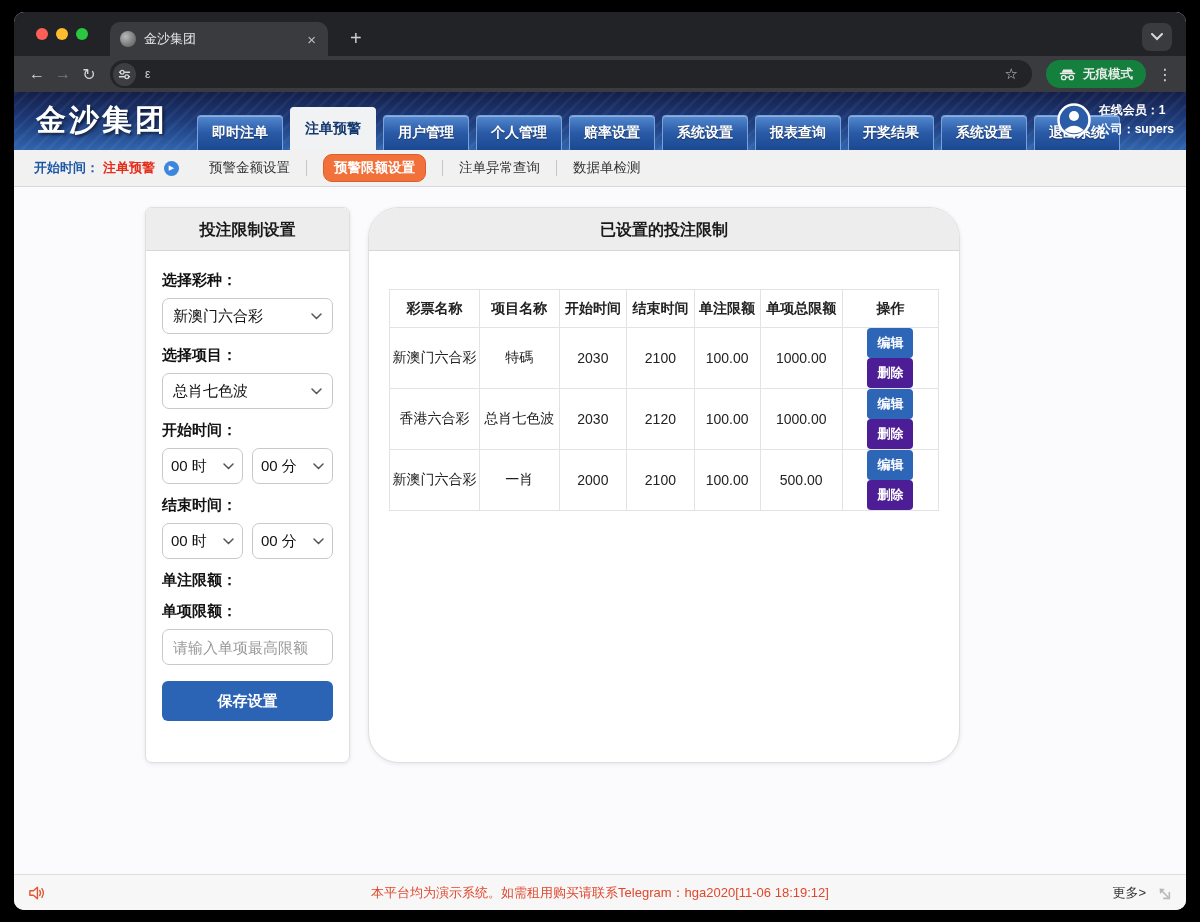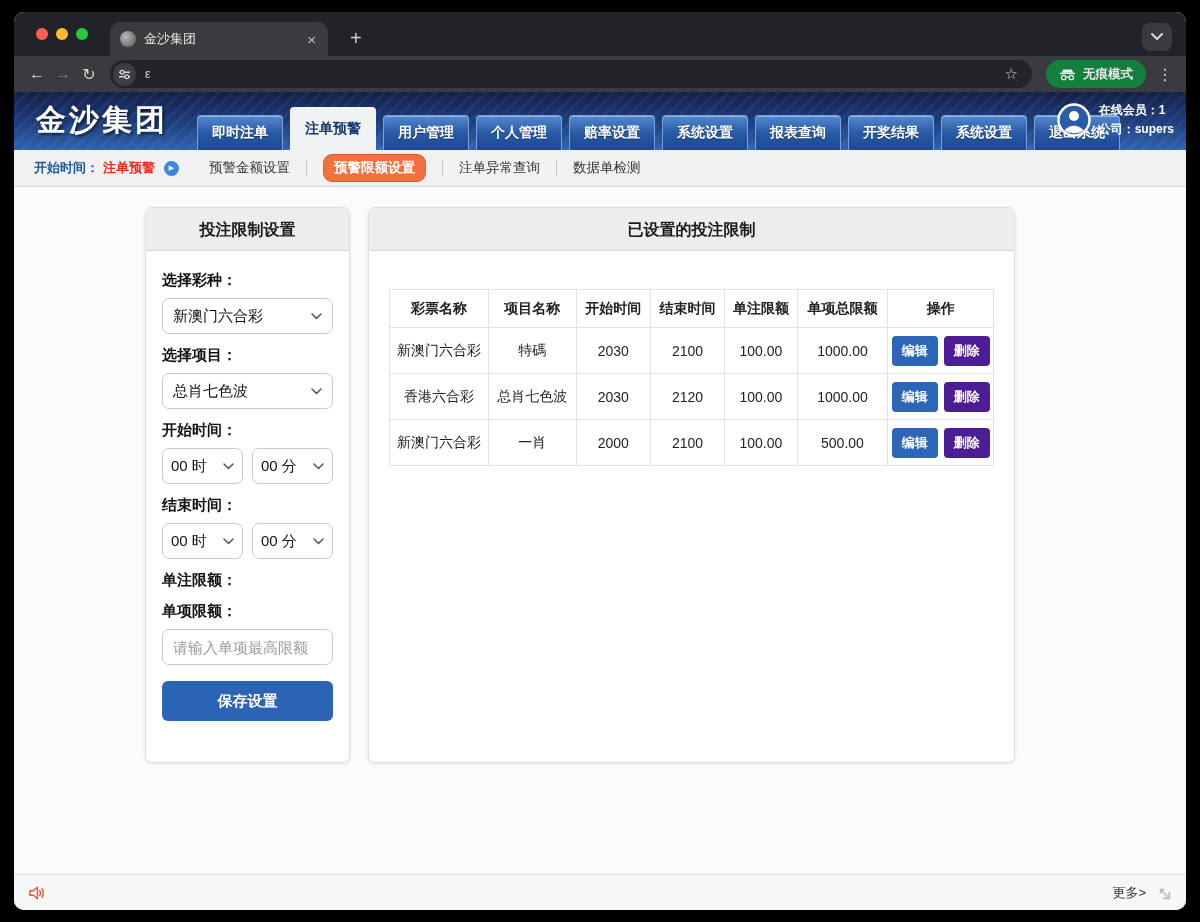--- a/index.html
+++ b/index.html
@@ -61,21 +61,21 @@
   .subnav-item.first { margin-left:30px; }
   .subnav-item.active { background:#f2703a; border:1px solid #de5e2b; color:#fff; font-weight:bold;
                         padding:4px 10px; border-radius:9px; }
 
   
   .content { flex:1; background:#fbfbfd; display:flex; align-items:flex-start; padding:20px 0 0 131px; gap:18px; }
   .panel { background:#fff; border:1px solid #dfdfdf; border-radius:7px; box-shadow:0 1px 4px rgba(0,0,0,.09); overflow:hidden; }
   .panel-header { background:#ededed; border-bottom:1px solid #d8d8d8; text-align:center; font-weight:bold;
                   font-size:16px; color:#1a1a1a; height:43px; line-height:43px; }
   .panel.left { width:205px; height:556px; }
-  .panel.right { width:647px; height:556px; }
+  .panel.right { width:592px; height:556px;border-radius:31px; }
   .form-body { padding:14px 16px 0; }
   .flabel { font-size:15px; font-weight:bold; color:#111; margin:12px 0 8px; }
   .flabel.first { margin-top:6px; }
   .sel { height:36px; border:1px solid #c9c9c9; border-radius:7px; background:#fff; display:flex; align-items:center;
          justify-content:space-between; padding:0 10px; font-size:15px; color:#111; }
   .time-row { display:flex; gap:9px;border-radius:14px; }
   .time-row .sel { flex:1; padding:0 8px; }
   .tinput { width:100%; height:36px; border:1px solid #c9c9c9; border-radius:7px; padding:0 10px; font-size:15px;
             color:#111; background:#fff; font-family:inherit; }
   .tinput::placeholder { color:#9a9a9a; }
@@ -316,20 +316,21 @@
       </div>
     </div>
   </div>
 
   <div class="footer">
     <svg width="18" height="16" viewBox="0 0 20 18">
       <polygon points="2,6.5 6,6.5 10.5,2.5 10.5,15.5 6,11.5 2,11.5" fill="none" stroke="#e2552f" stroke-width="1.6" stroke-linejoin="round"></polygon>
       <path d="M13 6 Q15 9 13 12" fill="none" stroke="#e2552f" stroke-width="1.5" stroke-linecap="round"></path>
       <path d="M15.5 4 Q18.8 9 15.5 14" fill="none" stroke="#e2552f" stroke-width="1.5" stroke-linecap="round"></path>
     </svg>
+    <div class="notice">本平台均为演示系统。如需租用购买请联系Telegram：hga2020[11-06 18:19:12]</div>
     <div class="more">
       <span>更多&gt;</span>
       <svg width="16" height="16" viewBox="0 0 18 18">
         <path d="M15 8 V15 H8" fill="none" stroke="#b8b8b8" stroke-width="1.8"></path>
         <line x1="14" y1="14" x2="5" y2="5" stroke="#b8b8b8" stroke-width="1.8"></line>
         <polygon points="4,4 10,4.5 4.5,10" fill="#b8b8b8"></polygon>
       </svg>
     </div>
   </div>
 

